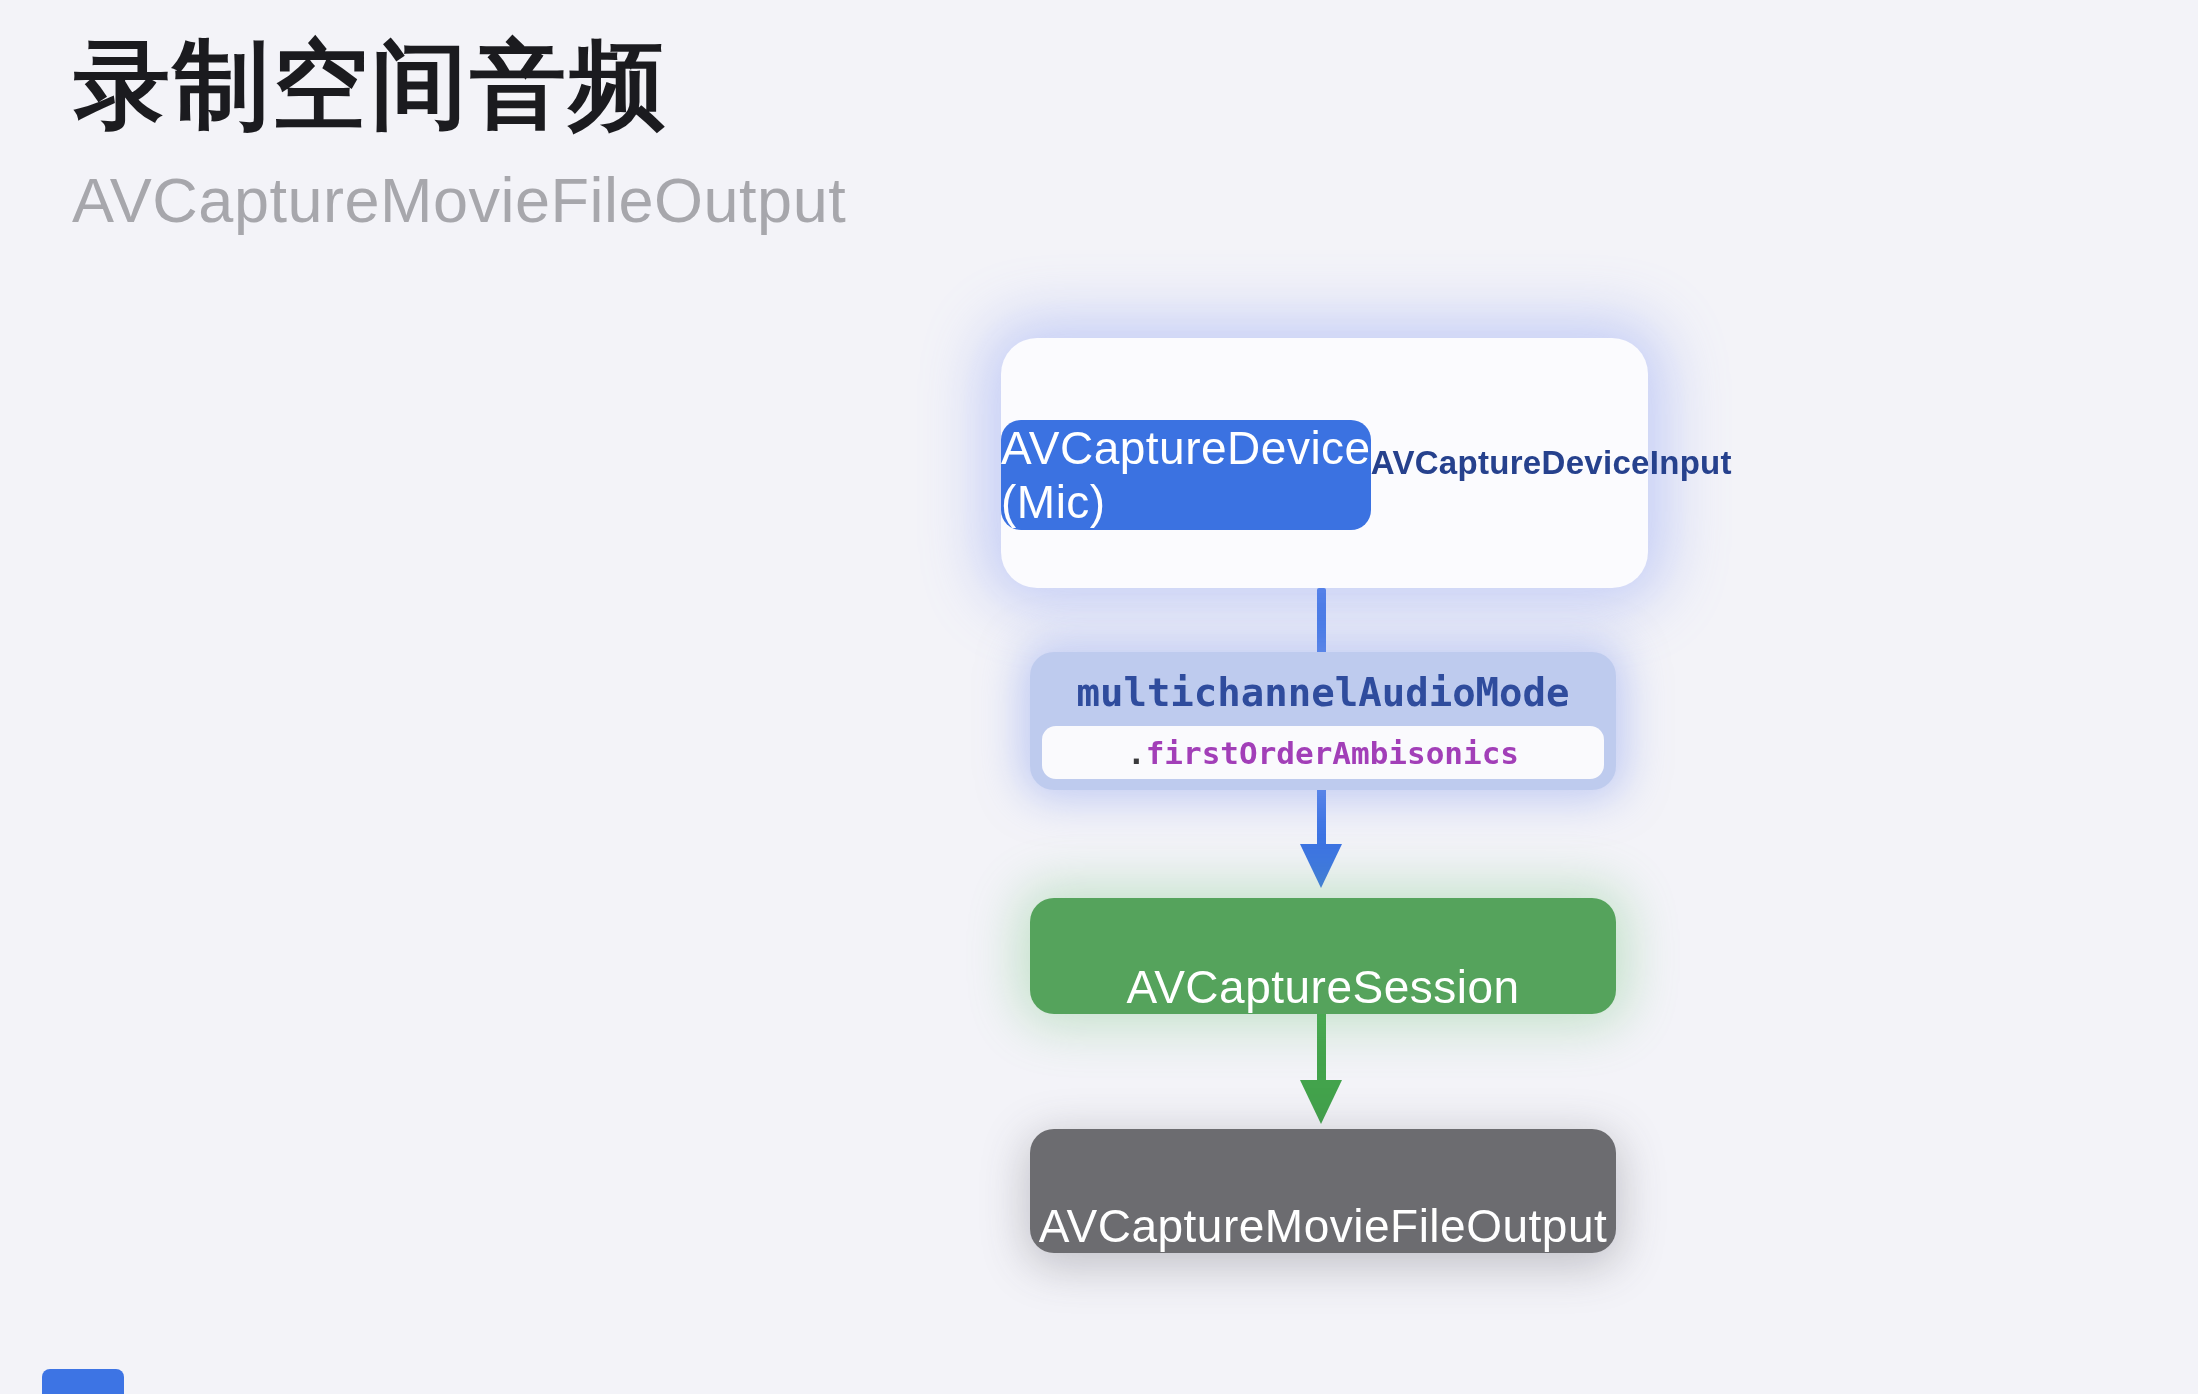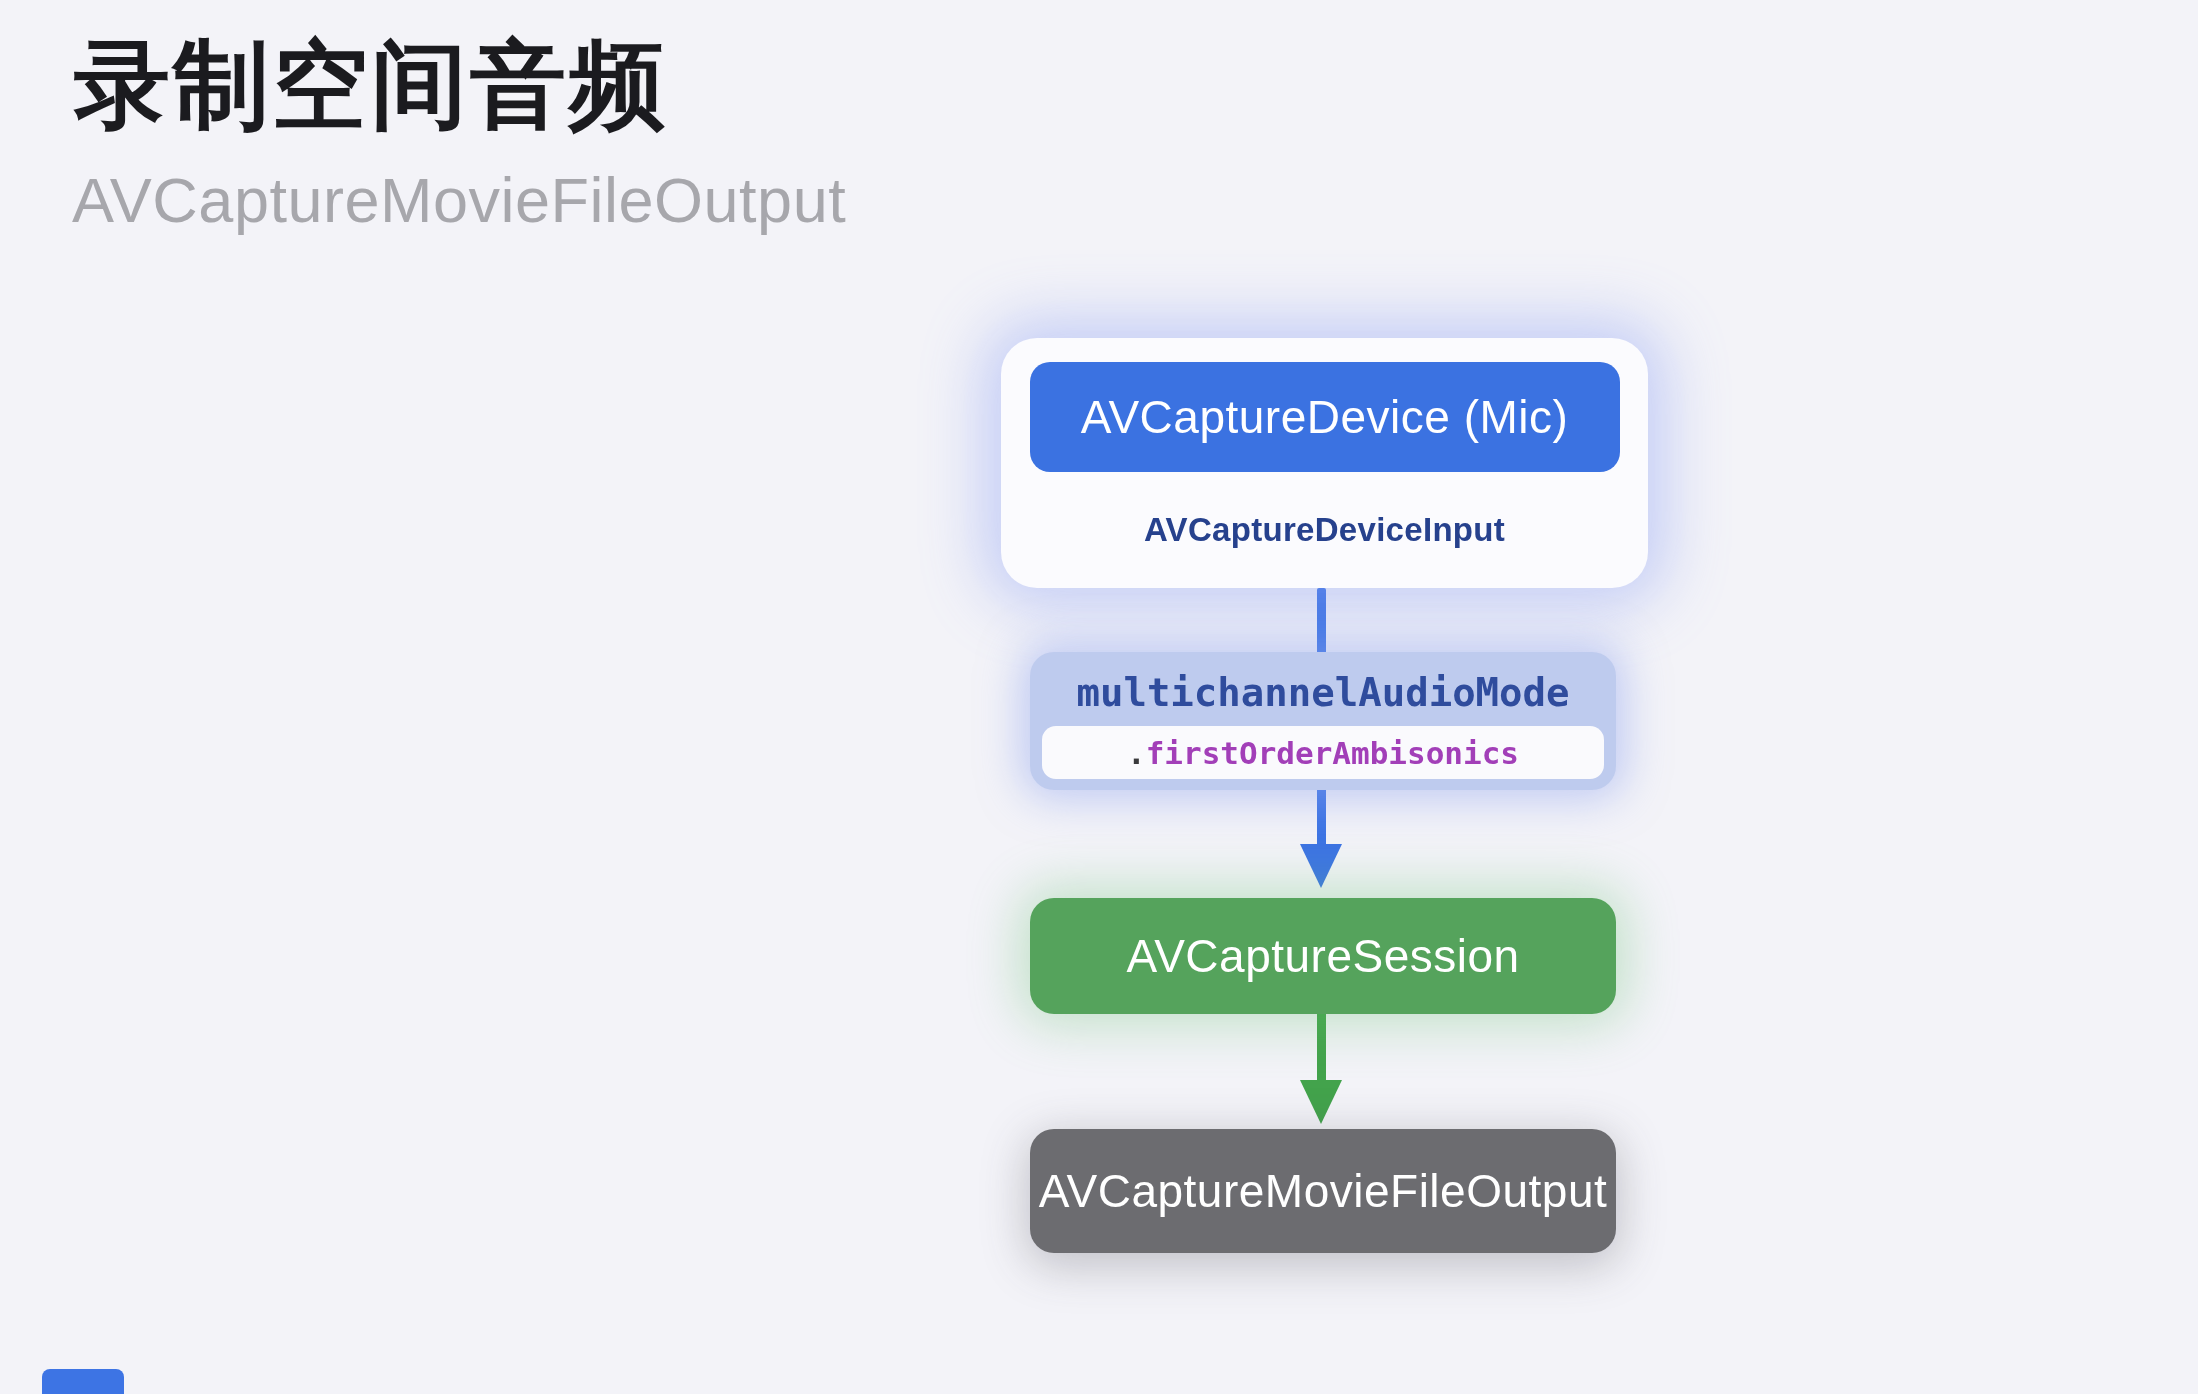--- a/index.html
+++ b/index.html
@@ -37,24 +37,24 @@
     position:absolute; width:0; height:0; z-index:1;
     border-left:21px solid transparent; border-right:21px solid transparent;
   }
   .blue-head{left:1300px; top:844px; border-top:44px solid var(--arrow-blue);}
   .green-head{left:1300px; top:1080px; border-top:44px solid var(--arrow-green);}
 
   .input-card{
     position:absolute; left:1001px; top:338px; width:647px; height:250px;
     background:var(--card-bg); border-radius:36px; z-index:2;
     box-shadow:0 0 60px 18px rgba(140,160,245,0.45);
-    display:flex; flex-direction:column; align-items:center;
+    display:flex; flex-direction:row; align-items:center;
   }
   .node-pill{
-    position:absolute; display:flex; align-items:center; justify-content:center;
+    position:absolute; display:flex; align-items:flex-end; justify-content:center;
     color:#ffffff; font-size:46px; font-weight:500; letter-spacing:0.5px; z-index:2;
   }
   .blue-pill{
     position:relative; margin-top:24px; width:590px; height:110px;
     background:var(--accent-blue); border-radius:20px;
     display:flex; align-items:center; justify-content:center;
     color:#fff; font-size:46px; font-weight:500; letter-spacing:0.5px;
   }
   .device-input-label{
     flex:1; display:flex; align-items:center; justify-content:center;

